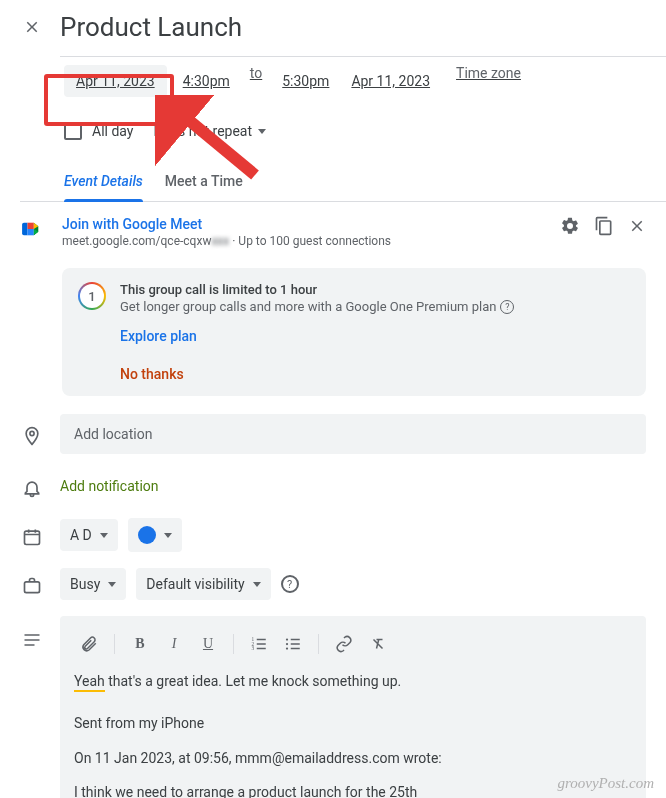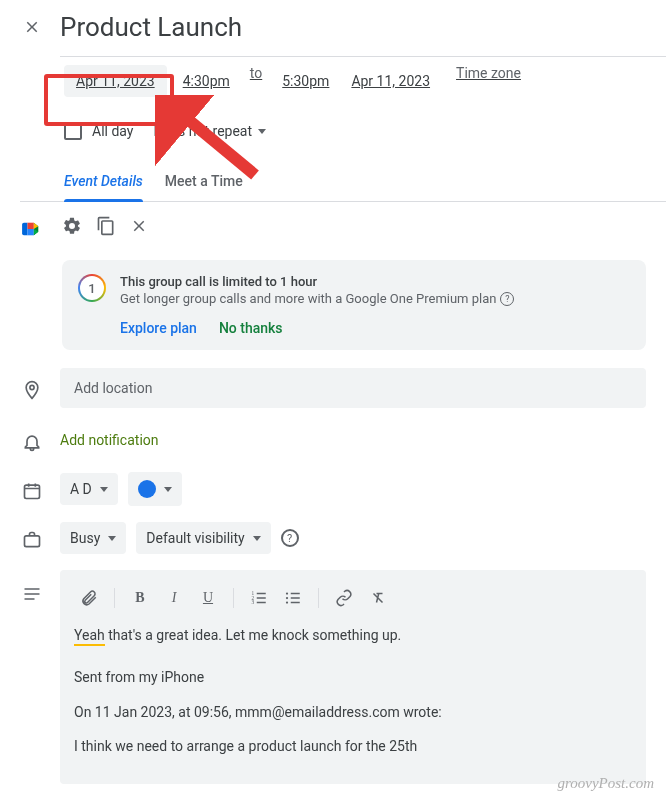--- a/index.html
+++ b/index.html
@@ -28,23 +28,23 @@
 .meet-content { flex: 1; }
 .meet-link { color: #1a73e8; font-size: 14px; font-weight: 500; cursor: pointer; }
 .meet-sub { font-size: 12px; color: #5f6368; margin-top: 2px; }
 .meet-actions { display: flex; gap: 14px; color: #5f6368; align-items: center; }
 .meet-actions > * { cursor: pointer; }
 .banner { background: #f1f3f4; border-radius: 8px; padding: 14px 16px; margin: 10px 0 10px 42px; display: flex; gap: 14px; }
 .one-badge { width: 28px; height: 28px; border-radius: 50%; border: 2px solid transparent; background: linear-gradient(#fff,#fff) padding-box, conic-gradient(#ea4335,#fbbc04,#34a853,#4285f4,#ea4335) border-box; display: flex; align-items: center; justify-content: center; font-size: 13px; font-weight: 500; color: #5f6368; flex-shrink: 0; }
 .banner-body { flex: 1; }
 .banner-title { font-size: 13px; font-weight: 500; color: #3c4043; }
 .banner-text { font-size: 13px; color: #5f6368; margin-top: 2px; display: flex; align-items: center; gap: 4px; }
-.banner-actions { display: flex; gap: 22px; margin-top: 14px; font-size: 14px; font-weight: 500; }
+.banner-actions { display: flex; gap: 22px; margin-top: 14px; font-size: 14px; font-weight: 500; flex-direction: column; }
 .explore { color: #1a73e8; cursor: pointer; }
-.nothanks { color: #15803d; cursor: pointer; }
+.nothanks { color: #c2410c; cursor: pointer; }
 .field-box { background: #f1f3f4; border-radius: 4px; padding: 12px 14px; font-size: 14px; color: #5f6368; flex: 1; cursor: text; }
 .simple-row { display: flex; align-items: center; gap: 16px; padding: 8px 0; }
 .notif-text { font-size: 14px; color: #4d7c0f; cursor: pointer; padding: 8px 0; }
 .pill { background: #f1f3f4; border-radius: 4px; padding: 8px 10px; font-size: 14px; color: #3c4043; cursor: pointer; display: flex; align-items: center; gap: 8px; }
 .color-dot { width: 18px; height: 18px; border-radius: 50%; background: #1a73e8; }
 .inline-row { display: flex; align-items: center; gap: 10px; }
 .help-circle { width: 18px; height: 18px; border: 2px solid #5f6368; border-radius: 50%; display: flex; align-items: center; justify-content: center; font-size: 11px; color: #5f6368; cursor: pointer; }
 .desc-box { background: #f1f3f4; border-radius: 4px; padding: 14px; flex: 1; font-size: 14px; color: #3c4043; }
 .toolbar { display: flex; align-items: center; gap: 4px; padding-bottom: 12px; color: #5f6368; }
 .tool { width: 30px; height: 28px; display: flex; align-items: center; justify-content: center; cursor: pointer; border-radius: 4px; font-family: Georgia, serif; }
@@ -100,20 +100,26 @@
     <div class="icon-col">
       <svg width="22" height="18" viewBox="0 0 24 20">
           <path fill="#00832d" d="M14 3v14l5-4V7z"></path>
           <path fill="#0066da" d="M1 5a2 2 0 012-2h4v14H3a2 2 0 01-2-2z"></path>
           <path fill="#e94235" d="M7 3h7v7H7z"></path>
           <path fill="#2684fc" d="M7 10h7v7H7z"></path>
           <path fill="#ffba00" d="M14 3l5 4-5 3z"></path>
           <path fill="#00ac47" d="M14 10l5 3-5 4z"></path>
         </svg>
     </div>
+    <div class="meet-content">
+      <div class="meet-link">Join with Google Meet</div>
+      <div class="meet-sub">
+        <span>meet.google.com/qce-cqxw</span><span style="filter:blur(2px);">xxx</span> · <span>Up to 100 guest connections</span>
+      </div>
+    </div>
     <div class="meet-actions">
       <span><svg width="20" height="20" viewBox="0 0 24 24">
             <path fill="currentColor" d="M19.14 12.94c.04-.3.06-.61.06-.94 0-.32-.02-.64-.07-.94l2.03-1.58a.5.5 0 00.12-.64l-1.92-3.32a.5.5 0 00-.61-.22l-2.39.96a7.03 7.03 0 00-1.62-.94l-.36-2.54A.5.5 0 0014 2h-4a.5.5 0 00-.49.42l-.36 2.54c-.59.24-1.13.56-1.62.94l-2.39-.96a.5.5 0 00-.61.22L2.61 8.48a.5.5 0 00.12.64l2.03 1.58c-.05.3-.07.62-.07.94 0 .33.02.64.06.94l-2.03 1.58a.5.5 0 00-.12.64l1.92 3.32c.14.24.42.34.61.22l2.39-.96c.49.38 1.03.7 1.62.94l.36 2.54c.04.24.25.42.49.42h4c.25 0 .46-.18.49-.42l.36-2.54c.59-.24 1.13-.56 1.62-.94l2.39.96c.19.12.47.02.61-.22l1.92-3.32a.5.5 0 00-.12-.64l-2.01-1.58zM12 15.6A3.6 3.6 0 1112 8.4a3.6 3.6 0 010 7.2z"></path>
           </svg></span>
       <span><svg width="20" height="20" viewBox="0 0 24 24">
             <path fill="currentColor" d="M16 1H4a2 2 0 00-2 2v14h2V3h12V1zm3 4H8a2 2 0 00-2 2v14a2 2 0 002 2h11a2 2 0 002-2V7a2 2 0 00-2-2zm0 16H8V7h11v14z"></path>
           </svg></span>
       <span><svg width="18" height="18" viewBox="0 0 24 24">
             <path fill="currentColor" d="M19 6.41L17.59 5 12 10.59 6.41 5 5 6.41 10.59 12 5 17.59 6.41 19 12 13.41 17.59 19 19 17.59 13.41 12z"></path>
           </svg></span>

